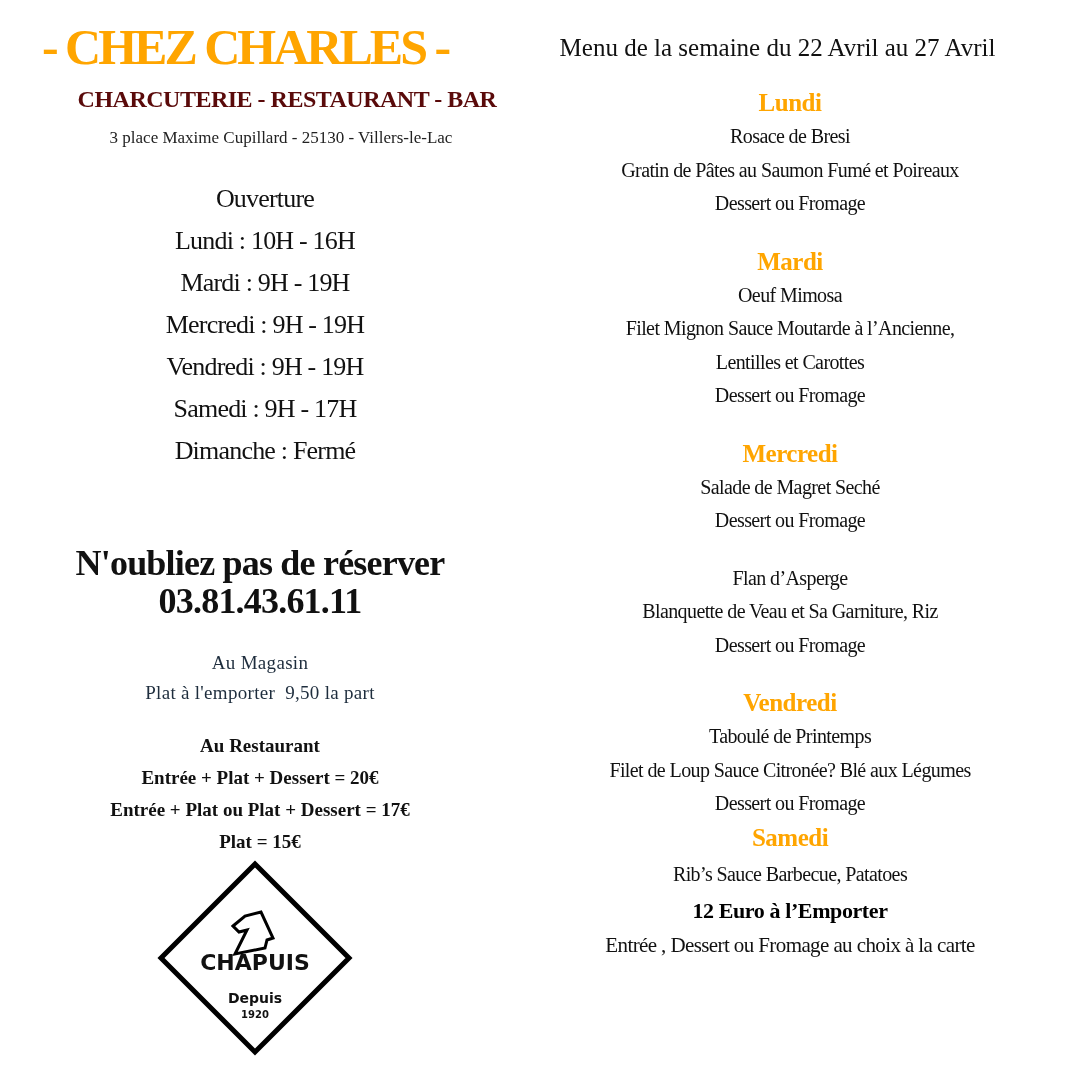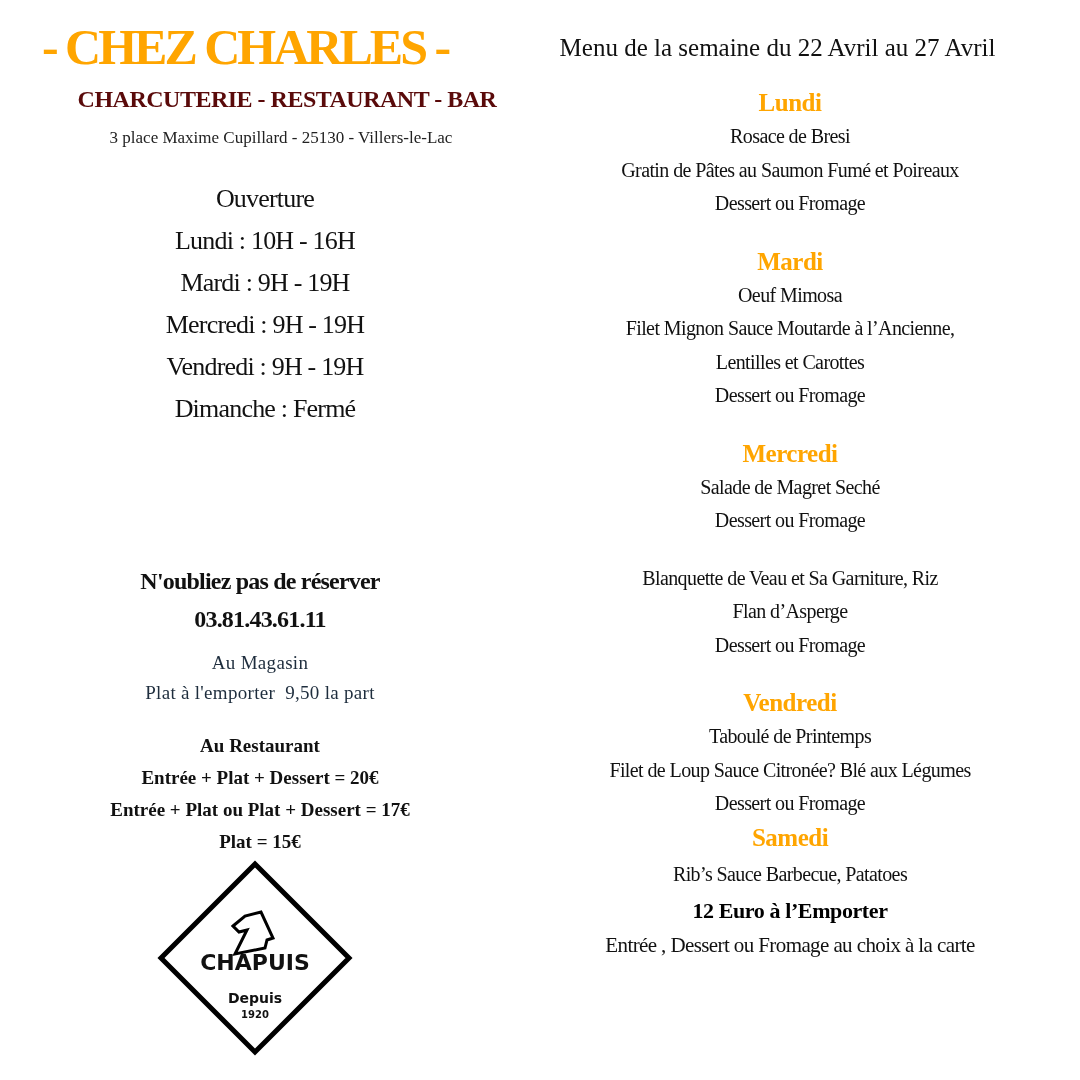--- a/index.html
+++ b/index.html
@@ -4,21 +4,21 @@
 <style>
   html, body { margin:0; padding:0; }
   body { width:1080px; height:1080px; background:#ffffff; position:relative; overflow:hidden;
          font-family:"Liberation Serif", "DejaVu Serif", serif; color:#111; }
   .abs { position:absolute; }
   .center { text-align:center; }
   .brand { left:0; width:490px; top:14px; font-size:50px; font-weight:bold; color:#FFA500; letter-spacing:-3px; line-height:66px; }
   .sub { left:0; width:510px; top:86px; font-size:24px; font-weight:bold; color:#5a0a0a; letter-spacing:-0.5px;padding-left:32px; }
   .addr { left:0; width:500px; top:128px; font-size:17px; color:#222;margin-left:31px; }
   .hours { left:105px; width:320px; top:178px; font-size:26px; line-height:42px; letter-spacing:-0.8px; }
-  .reserve { left:40px; width:440px; top:544px; font-size:24px; font-weight:bold; line-height:38px; letter-spacing:-0.8px;margin-top:18px; }
+  .reserve { left:40px; width:440px; top:544px; font-size:36px; font-weight:bold; line-height:38px; letter-spacing:-0.8px; }
   .magasin { left:40px; width:440px; top:648px; font-size:19px; font-weight:normal; color:#1e2d3d; line-height:30px; letter-spacing:0.3px; }
   .resto { left:30px; width:460px; top:730px; font-size:19px; font-weight:bold; line-height:32px; }
   .logo { left:155px; top:858px; width:200px; height:200px; }
   .week { left:505px; width:545px; top:28px; font-size:25px; line-height:40px; }
   .menu { left:560px; width:460px; top:86px; }
   .day { font-size:25px; font-weight:bold; color:#FFA500; line-height:34px; letter-spacing:-0.5px; }
   .dish { font-size:20px; line-height:33.5px; letter-spacing:-0.6px; }
   .gap { height:24px; }
   .red { color:#000000; font-size:22px; font-weight:bold; line-height:36px; letter-spacing:-0.4px; }
 </style>
@@ -28,20 +28,21 @@
 <div class="abs center brand">- CHEZ CHARLES -</div>
 <div class="abs center sub">CHARCUTERIE - RESTAURANT - BAR</div>
 <div class="abs center addr">3 place Maxime Cupillard - 25130 - Villers-le-Lac</div>
 
 <div class="abs center hours">
   <div>Ouverture</div>
   <div>Lundi : 10H - 16H</div>
   <div>Mardi : 9H - 19H</div>
   <div>Mercredi : 9H - 19H</div>
   <div>Vendredi : 9H - 19H</div>
+  <div>Samedi : 9H - 17H</div>
   <div>Dimanche : Fermé</div>
 </div>
 
 <div class="abs center reserve">
   <div>N'oubliez pas de réserver</div>
   <div>03.81.43.61.11</div>
 </div>
 
 <div class="abs center magasin">
   <div>Au Magasin</div>
@@ -83,22 +84,22 @@
     <div class="dish">Dessert ou Fromage</div>
   </div>
   <div class="gap"></div>
   <div>
     <div class="day">Mercredi</div>
     <div class="dish">Salade de Magret Seché</div>
     <div class="dish">Dessert ou Fromage</div>
   </div>
   <div class="gap"></div>
   <div>
+    <div class="dish">Flan d’Asperge</div>
     <div class="dish">Blanquette de Veau et Sa Garniture, Riz</div>
-    <div class="dish">Flan d’Asperge</div>
     <div class="dish">Dessert ou Fromage</div>
   </div>
   <div class="gap"></div>
   <div>
     <div class="day">Vendredi</div>
     <div class="dish">Taboulé de Printemps</div>
     <div class="dish">Filet de Loup Sauce Citronée? Blé aux Légumes</div>
     <div class="dish">Dessert ou Fromage</div>
   </div>
   <div>

